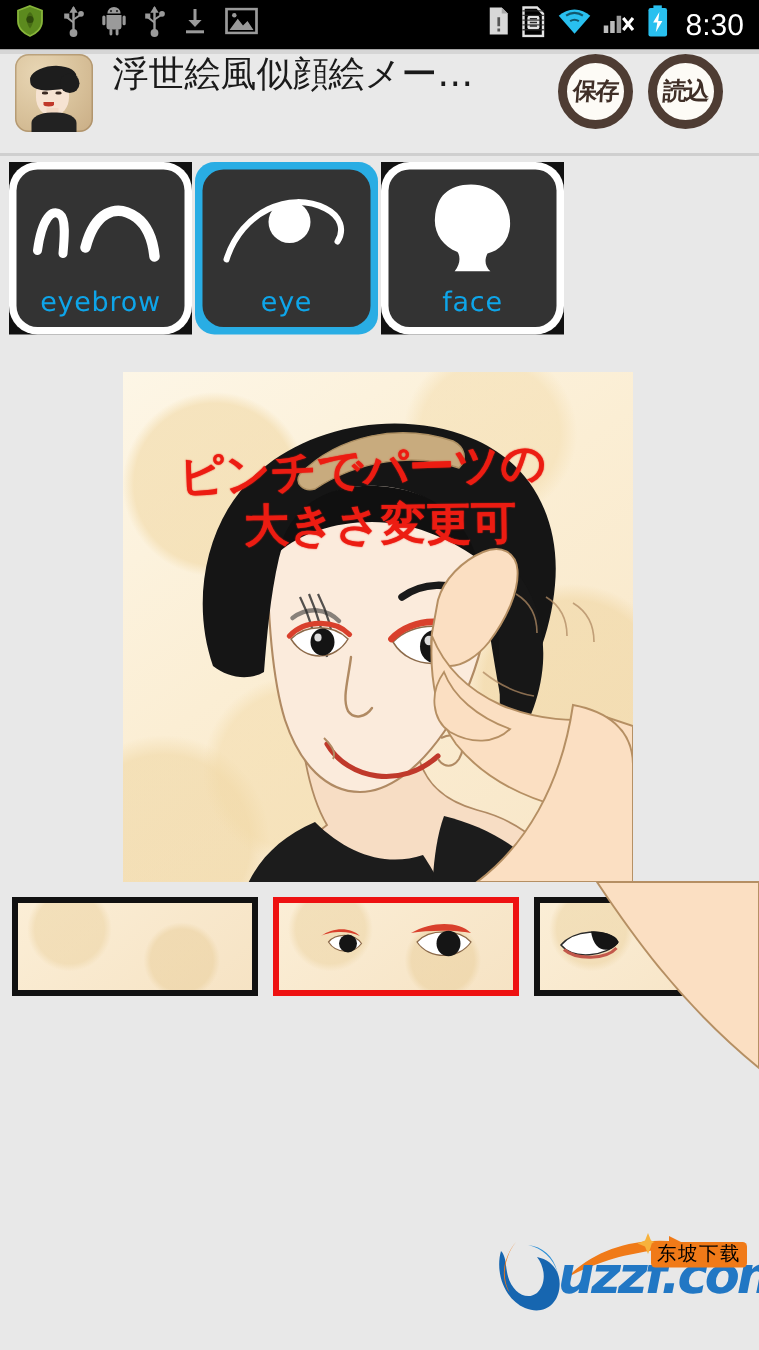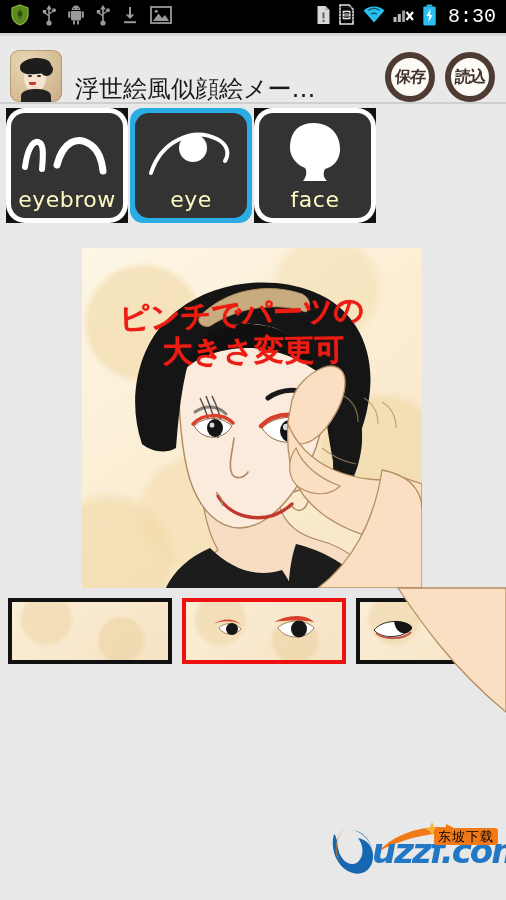--- a/index.html
+++ b/index.html
@@ -36,43 +36,43 @@
   }
   .sb-right {
     display: flex;
     align-items: center;
     gap: 7px;
   }
   .sb-ico { display:block; }
   .sb-clock {
     color: #ffffff;
     font-size: 20px;
-    font-family: Liberation Mono, monospace;
+    font-family: Liberation Sans, sans-serif;
     letter-spacing: 0px;
     margin-left: 4px;
     line-height: 1;
   }
   .sb-divider {
     position: absolute;
     top: 33px; left: 0;
     width: 506px; height: 3px;
     background: #d6d6d6;
   }
 
   
   .titlebar {
     position: absolute;
     top: 36px; left: 0;
     width: 506px;
     height: 68px;
     background: #e9e9e9;
     display: flex;
-    align-items: flex-end;
-    box-sizing: border-box;
-    padding: 0 11px 0 10px;
+    align-items: flex-start;
+    box-sizing: border-box;
+    padding: 0 24px 0 10px;
     border-bottom: 2px solid #cfcfcf;
   }
   .app-icon {
     width: 52px; height: 52px;
     border-radius: 9px;
     background:
       radial-gradient(ellipse at 30% 25%, #e8d6b4 0%, #d8c19a 55%, #c9ad85 100%);
     position: relative;
     overflow: hidden;
     flex: 0 0 auto;
@@ -178,22 +178,22 @@
     justify-content: flex-end;
   }
   .tab.unsel .tab-inner { box-shadow: 0 0 0 5px #fff; }
   .tab-art {
     position: absolute;
     top: 6px; left: 0; right: 0;
     height: 62px;
   }
   .tab-label {
     position: relative;
-    color: #fef9c3;
-    font-size: 22px;
+    color: #0ea5e9;
+    font-size: 18px;
     font-family: "DejaVu Sans", "Liberation Sans", sans-serif;
     margin-bottom: 6px;
     letter-spacing: 0.5px;
   }
 
   
   .canvas-wrap {
     position: absolute;
     left: 82px; top: 248px;
     width: 340px; height: 340px;

